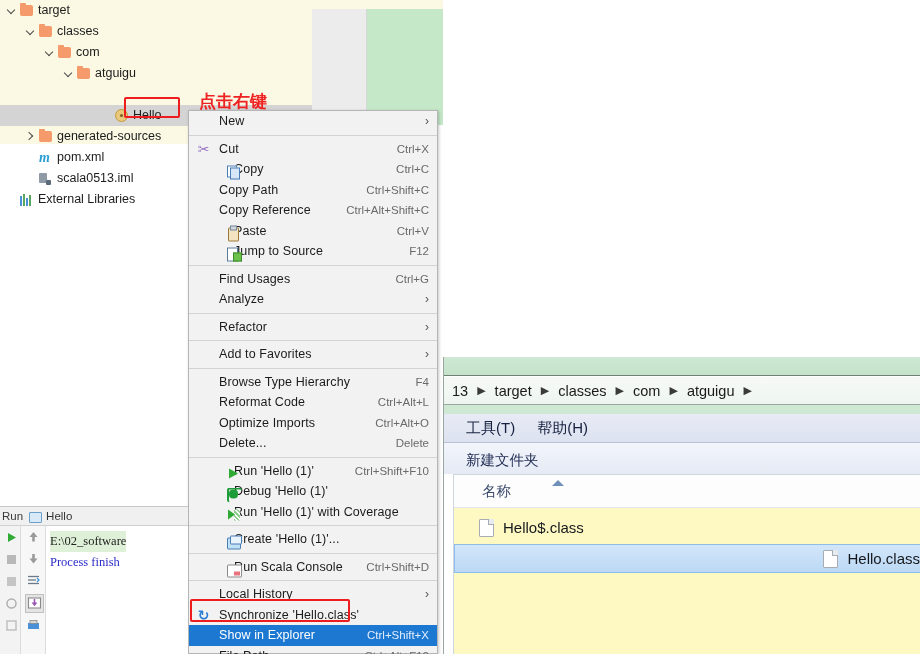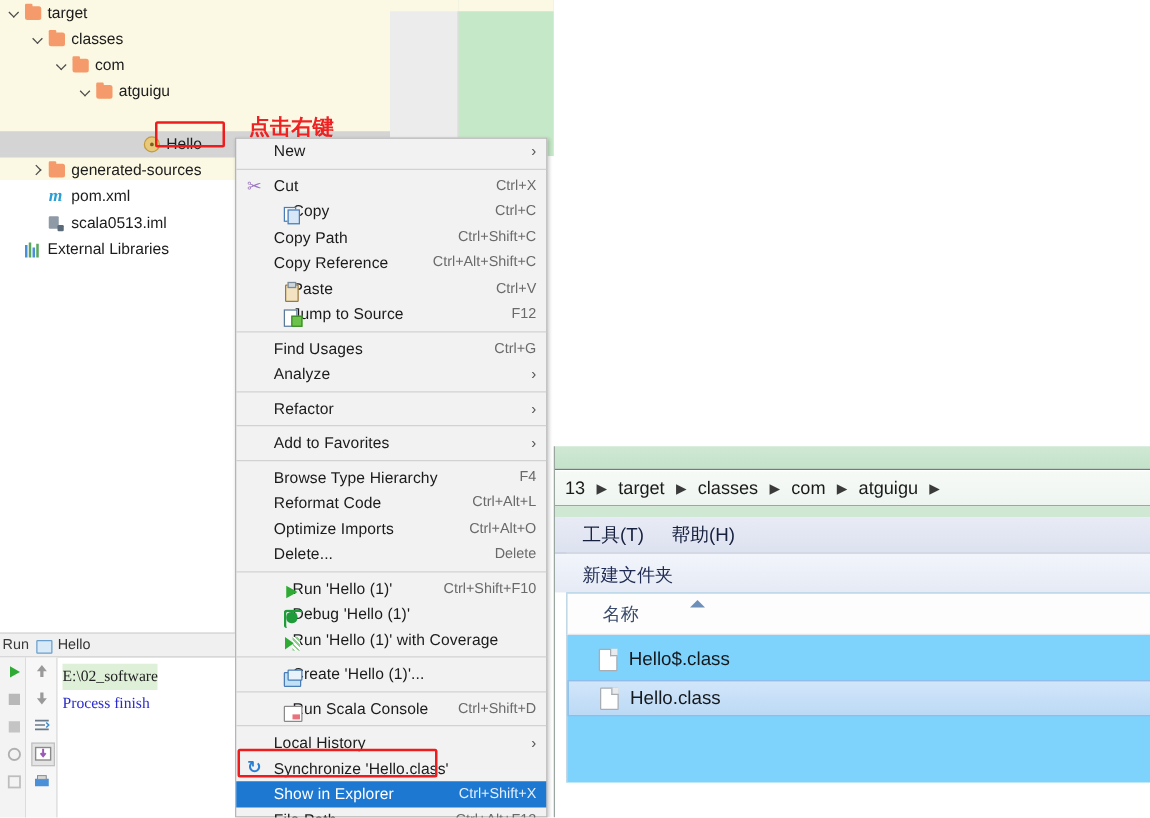--- a/index.html
+++ b/index.html
@@ -166,21 +166,21 @@
   .crumb-arrow { color:#3a3a3a; font-size:11px; margin:0 9px; }
   .expl-greenstrip { position:absolute; left:0; top:48px; width:477px; height:9px;
                      background:#cfe8d4; }
   .expl-menubar { position:absolute; left:0; top:57px; width:541px; height:29px;
                   background:linear-gradient(#e8ebf5,#dde2f0); border-bottom:1px solid #b9c0d4;
                   display:flex; align-items:center; font-size:15px; color:#16213f; }
   .menu-item { margin-left:22px; white-space:nowrap; }
   .expl-toolbar { position:absolute; left:0; top:86px; width:477px; height:35px;
                   background:linear-gradient(#f2f5fb,#e4e9f4); border-bottom:1px solid #b9c0d4;
                   display:flex; align-items:center; font-size:14.5px; color:#1e2a52; padding-left:6px; }
-  .expl-list { position:absolute; left:9px; top:117px; width:468px; height:152px; background:#7dd3fc;
+  .expl-list { position:absolute; left:9px; top:117px; width:468px; height:180px; background:#fef9c3;
                border-left:1px solid #cfd6e0; border-top:1px solid #cfd6e0; }
   .col-head { position:absolute; left:0; top:0; width:467px; height:33px;
               background:#fdfdfd; border-bottom:1px solid #e2e6ec;
               display:flex; align-items:center; font-size:14.5px; color:#3a4a6a; padding-left:28px; }
   .sort-arrow { position:absolute; left:98px; top:5px; width:0; height:0;
                 border-left:6px solid transparent; border-right:6px solid transparent;
                 border-bottom:6px solid #6d8fb8; }
   .file-row { position:absolute; left:0; height:29px; width:467px; display:flex; align-items:center;
               font-size:15px; color:#15181c; padding-left:25px; }
   .file-row.sel { background:linear-gradient(#d2e6fa,#bcd9f5); border:1px solid #8ebdea; }
@@ -486,21 +486,21 @@
     <div class="expl-list">
       <div class="col-head">
         <span class="sort-arrow"></span>
         <span>名称</span>
       </div>
       <div id="filelist">
           <div class="file-row" style="top: 38px;">
             <span class="file-ico"></span>
             <span>Hello$.class</span>
           </div>
-          <div class="file-row sel" style="top: 69px;">
+          <div class="file-row sel" style="top: 69px; justify-content: flex-end;">
             <span class="file-ico"></span>
             <span>Hello.class</span>
           </div>
         </div>
     </div>
   </div>
 
 </div>
 
 </body></html>

